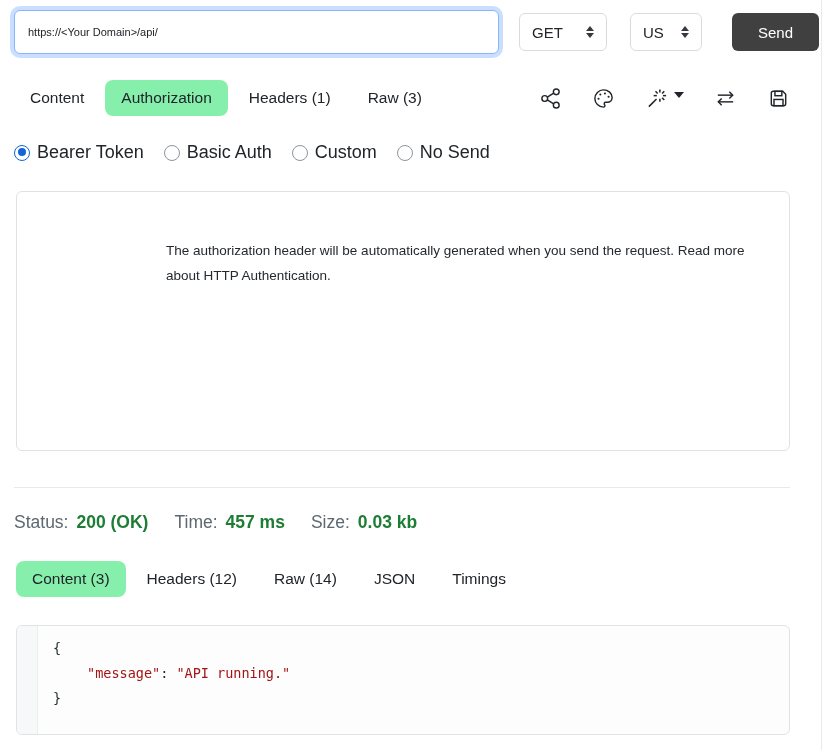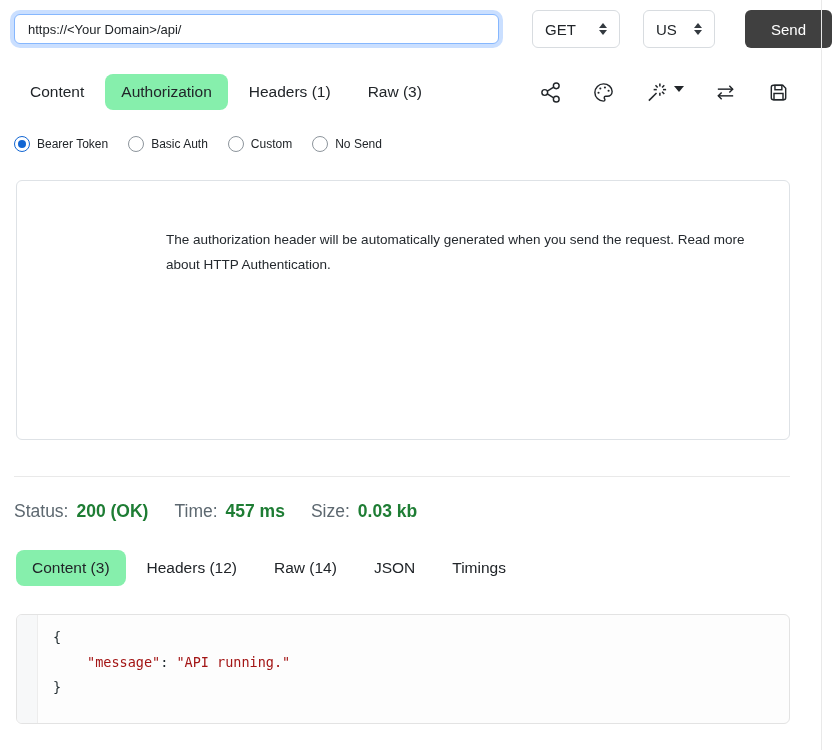--- a/index.html
+++ b/index.html
@@ -5,31 +5,31 @@
   * { margin: 0; padding: 0; box-sizing: border-box; }
   html, body { width: 837px; height: 750px; overflow: hidden; background: #ffffff; }
   body { font-family: "Liberation Sans", "DejaVu Sans", sans-serif; color: #212529; position: relative; }
 
   .page { position: relative; width: 837px; height: 750px; }
   .scroll-line { position: absolute; top: 0; bottom: 0; left: 821px; width: 1px; background: #e9e9e9; }
 
   
   .top-bar { display: flex; align-items: center; gap: 13px; padding: 10px 0 0 14px; }
   .url-input {
-    width: 485px; height: 30px; border: 1px solid #86b7fe; border-radius: 6px;
-    padding: 0 13px; font-size: 13px; color: #212529; outline: none;
+    width: 485px; height: 44px; border: 1px solid #86b7fe; border-radius: 6px;
+    padding: 0 13px; font-size: 11px; color: #212529; outline: none;
     box-shadow: 0 0 0 4px rgba(13,110,253,0.22);
     font-family: "Liberation Sans", sans-serif;
   }
   .select-box {
     height: 38px; border: 1px solid #d8dce0; border-radius: 6px; background: #fff;
     display: flex; align-items: center; justify-content: space-between;
     padding: 0 12px; font-size: 15px; color: #212529; cursor: pointer;
   }
-  .select-method { width: 88px; margin-left: 20px; }
+  .select-method { width: 88px; margin-left: 7px; }
   .select-region { width: 72px; margin-left: 10px; }
   .updown { display: flex; flex-direction: column; gap: 2px; margin-left: 8px; }
   .updown i { display: block; width: 0; height: 0; border-left: 4px solid transparent; border-right: 4px solid transparent; }
   .updown .up { border-bottom: 5px solid #343a40; }
   .updown .down { border-top: 5px solid #343a40; }
   .send-btn {
     width: 87px; height: 38px; margin-left: 17px; border: none; border-radius: 6px;
     background: #404040; color: #ffffff; font-size: 15px; cursor: pointer;
     font-family: "Liberation Sans", sans-serif;
   }
@@ -39,21 +39,21 @@
   .tab { padding: 9px 16px; font-size: 15.5px; color: #212529; border-radius: 8px; cursor: pointer; white-space: nowrap; }
   .tab + .tab { margin-left: 5px; }
   .tab.active { background: #86efac; }
   .toolbar { margin-left: auto; display: flex; align-items: center; gap: 30px; }
   .icon-btn { display: flex; align-items: center; cursor: pointer; }
   .icon-btn svg { display: block; }
   .caret-down { width: 0; height: 0; border-left: 5px solid transparent; border-right: 5px solid transparent; border-top: 6px solid #212529; margin-left: 5px; margin-top: -6px; }
 
   
   .auth-row { display: flex; align-items: center; gap: 20px; margin: 26px 0 0 14px; }
-  .radio-item { display: flex; align-items: center; gap: 7px; font-size: 12px; cursor: pointer; }
+  .radio-item { display: flex; align-items: center; gap: 7px; font-size: 18px; cursor: pointer; }
   .radio-circle { width: 16px; height: 16px; border-radius: 50%; border: 1.5px solid #8d959c; background: #fff; position: relative; flex: none; }
   .radio-circle.checked { border-color: #1266d3; }
   .radio-circle.checked::after { content: ""; position: absolute; left: 2.5px; top: 2.5px; width: 8px; height: 8px; border-radius: 50%; background: #1266d3; }
 
   
   .panel { margin: 28px 47px 0 16px; border: 1px solid #dee2e6; border-radius: 6px; height: 260px; padding: 24px; }
   .token-row { display: flex; align-items: center; }
   .token-label { width: 125px; font-size: 15.5px; color: #212529; }
   .token-input {
     flex: 1; height: 37px; border: 1px solid #ced4da; border-radius: 6px;

